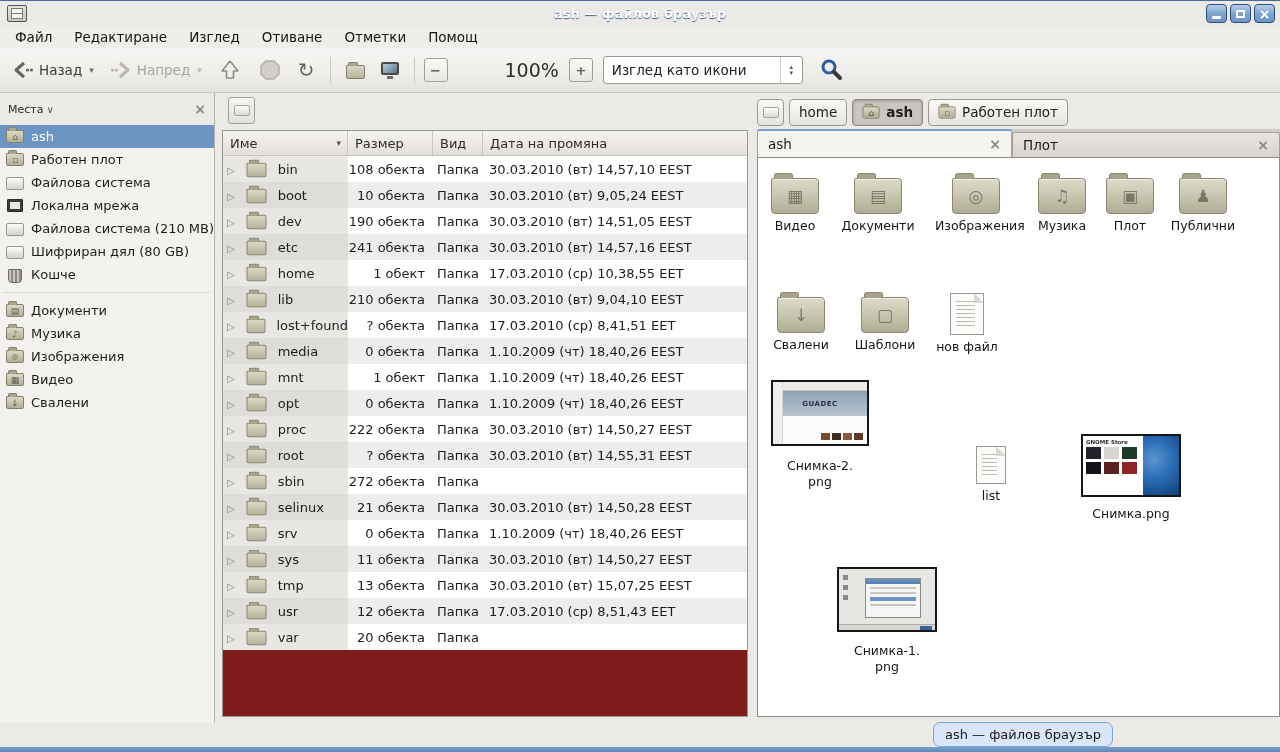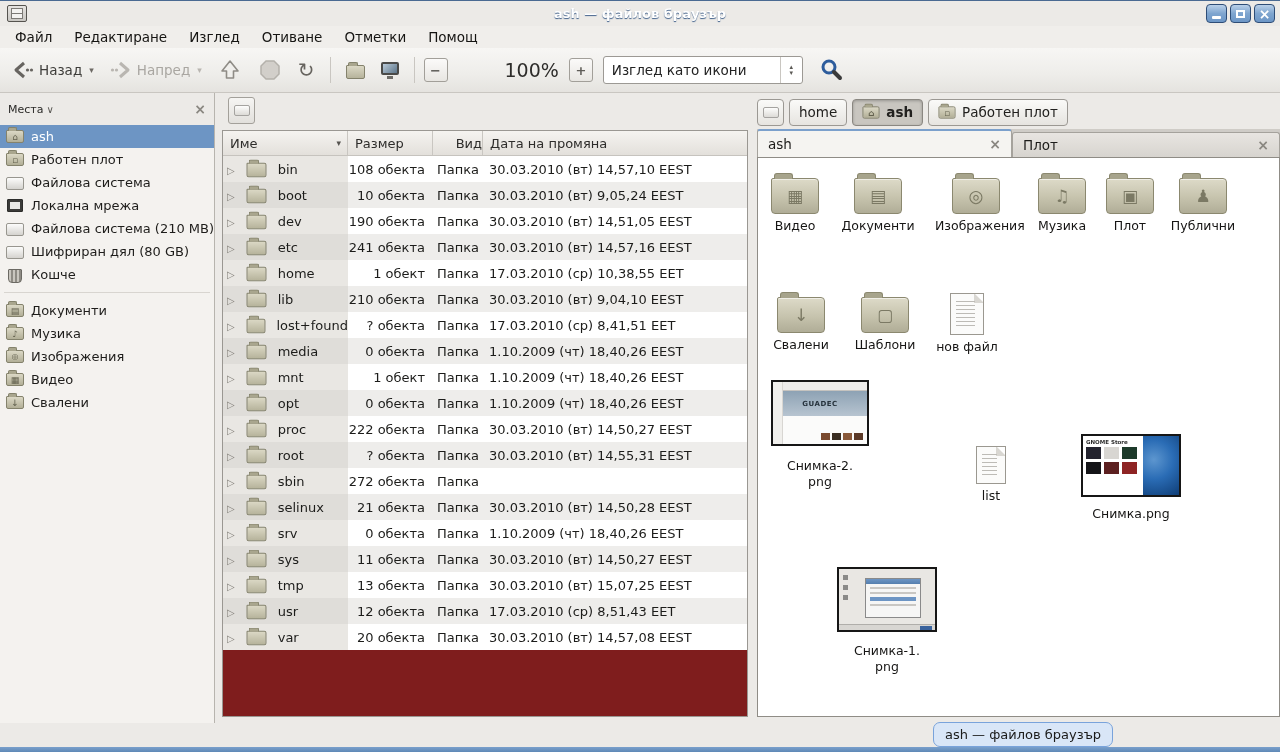--- a/index.html
+++ b/index.html
@@ -98,21 +98,21 @@
   
   .middle { position:absolute; left:222px; top:0; width:528px; height:100%; }
   .pane-head { height:37px; position:relative; }
   .pane-btn { position:absolute; left:6px; top:4px; width:27px; height:27px; border:1px solid #a3a09a; border-radius:3px;
     background:linear-gradient(180deg,#f6f5f3,#e2e0dc); display:flex; align-items:center; justify-content:center; }
   .mini-drive { width:16px; height:11px; border:1px solid #a5a3a0; border-radius:2px;
     background:linear-gradient(180deg,#fdfdfc,#dddbd7); }
   .tree-box { position:absolute; left:0; top:37px; right:2px; bottom:6px; background:#7f1d1d; border:1px solid #9a9792; overflow:hidden; }
   .thead { display:flex; height:25px; background:linear-gradient(180deg,#f5f3f0,#e3e0db); border-bottom:1px solid #c6c3be; }
   .hcell { border-right:1px solid #c9c6c1; display:flex; align-items:center; padding-left:7px; font-size:13px; color:#2e2d2b; position:relative; }
-  .h-name { width:125px; } .h-size { width:85px; } .h-type { width:50px;justify-content:flex-end; } .h-date { flex:1; border-right:none; }
+  .h-name { width:125px; } .h-size { width:85px; } .h-type { width:50px; } .h-date { flex:1; border-right:none; }
   .sort-arrow { position:absolute; right:6px; font-size:9px; color:#55534f; }
   .trow { display:flex; height:26px; align-items:stretch; background:#fff; }
   .tbody .trow:nth-of-type(even) { background:#eeedeb; }
   .cell { display:flex; align-items:center; font-size:13px; color:#1c1c1a; }
   .cell.name { width:125px; padding-left:4px; gap:12px; background:#e9e7e3; }
   .tbody .trow:nth-of-type(even) .cell.name { background:#dfddd9; }
   .expander::before { content:"▷"; font-size:10px; color:#87847e; }
   .cell .mini-folder { margin-top:2px; transform:scale(1.05); }
   .cell.size { width:85px; justify-content:flex-end; padding-right:8px; }
   .cell.type { width:50px; padding-left:4px; }
@@ -569,21 +569,20 @@
             </div>
 
             <div class="trow">
               <div class="cell name">
                 <span class="expander"></span>
                 <span class="mini-folder"></span>
                 <span>var</span>
               </div>
               <div class="cell size">20 обекта</div>
               <div class="cell type">Папка</div>
-              <div class="cell date">30.03.2010 (вт) 14,57,08 EEST</div>
             </div>
           </div>
       </div>
     </div>
 
     <div class="right">
       <div class="pathbar">
         <div class="pbtn small">
           <span class="mini-drive"></span>
         </div>

